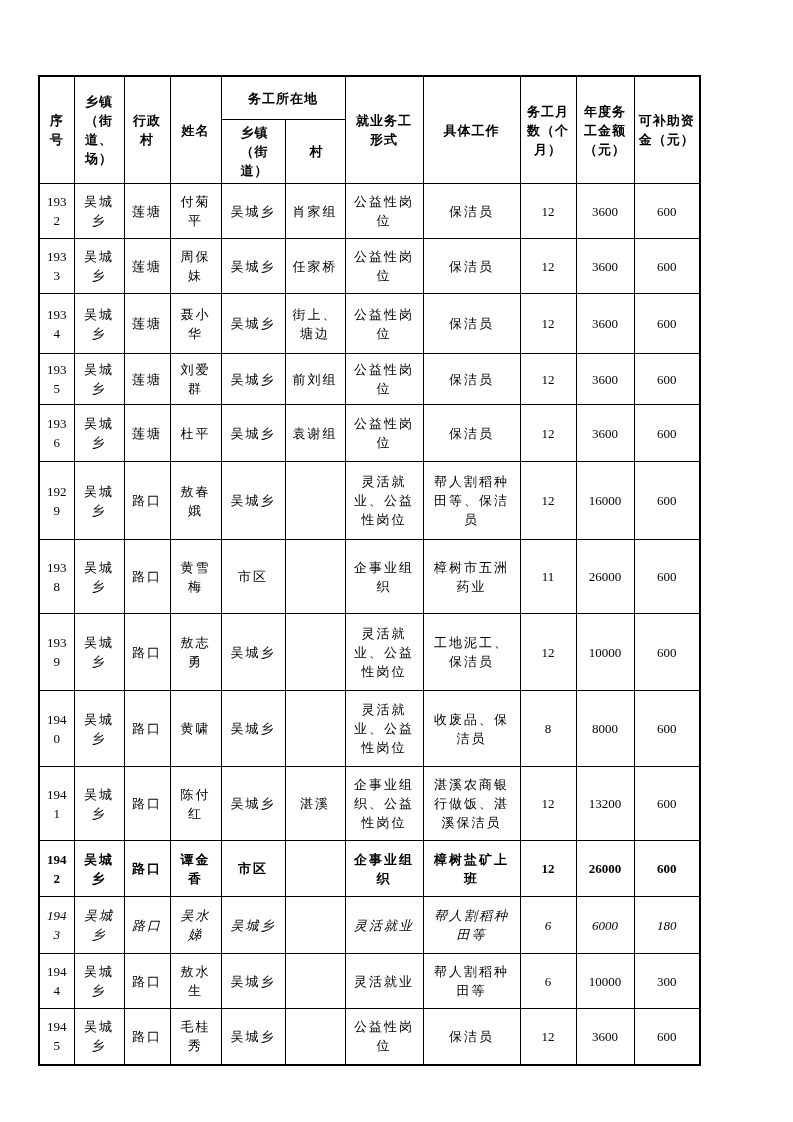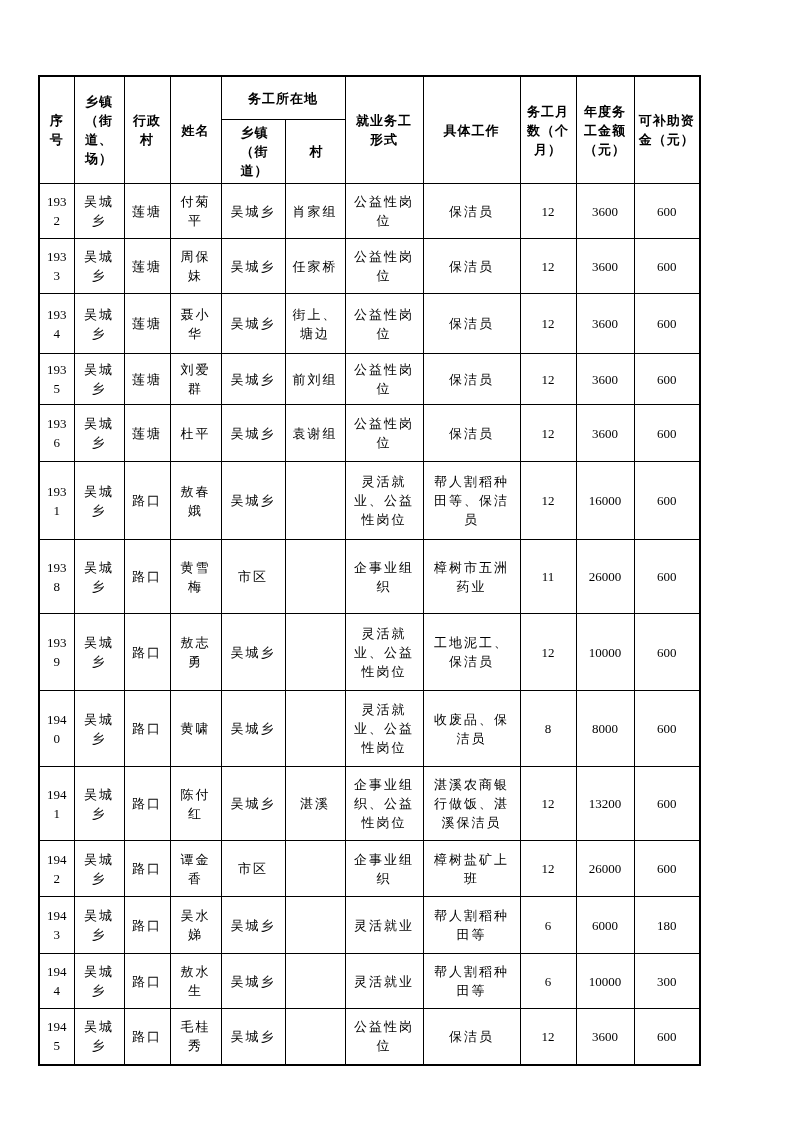--- a/index.html
+++ b/index.html
@@ -145,21 +145,21 @@
           <td>杜平</td>
           <td>吴城乡</td>
           <td>袁谢组</td>
           <td>公益性岗位</td>
           <td>保洁员</td>
           <td>12</td>
           <td>3600</td>
           <td>600</td>
         </tr>
         <tr style="height: 78px;">
-          <td>1931</td>
+          <td>1929</td>
           <td>吴城乡</td>
           <td>路口</td>
           <td>敖春娥</td>
           <td>吴城乡</td>
           <td></td>
           <td>灵活就业、公益性岗位</td>
           <td>帮人割稻种田等、保洁员</td>
           <td>12</td>
           <td>16000</td>
           <td>600</td>
@@ -209,34 +209,34 @@
           <td>路口</td>
           <td>陈付红</td>
           <td>吴城乡</td>
           <td>湛溪</td>
           <td>企事业组织、公益性岗位</td>
           <td>湛溪农商银行做饭、湛溪保洁员</td>
           <td>12</td>
           <td>13200</td>
           <td>600</td>
         </tr>
-        <tr style="height: 56px;">
+        <tr style="height: 56px; font-weight: bold;">
           <td>1942</td>
           <td>吴城乡</td>
           <td>路口</td>
           <td>谭金香</td>
           <td>市区</td>
           <td></td>
           <td>企事业组织</td>
           <td>樟树盐矿上班</td>
           <td>12</td>
           <td>26000</td>
           <td>600</td>
         </tr>
-        <tr style="height: 57px;">
+        <tr style="height: 57px; font-style: italic;">
           <td>1943</td>
           <td>吴城乡</td>
           <td>路口</td>
           <td>吴水娣</td>
           <td>吴城乡</td>
           <td></td>
           <td>灵活就业</td>
           <td>帮人割稻种田等</td>
           <td>6</td>
           <td>6000</td>

